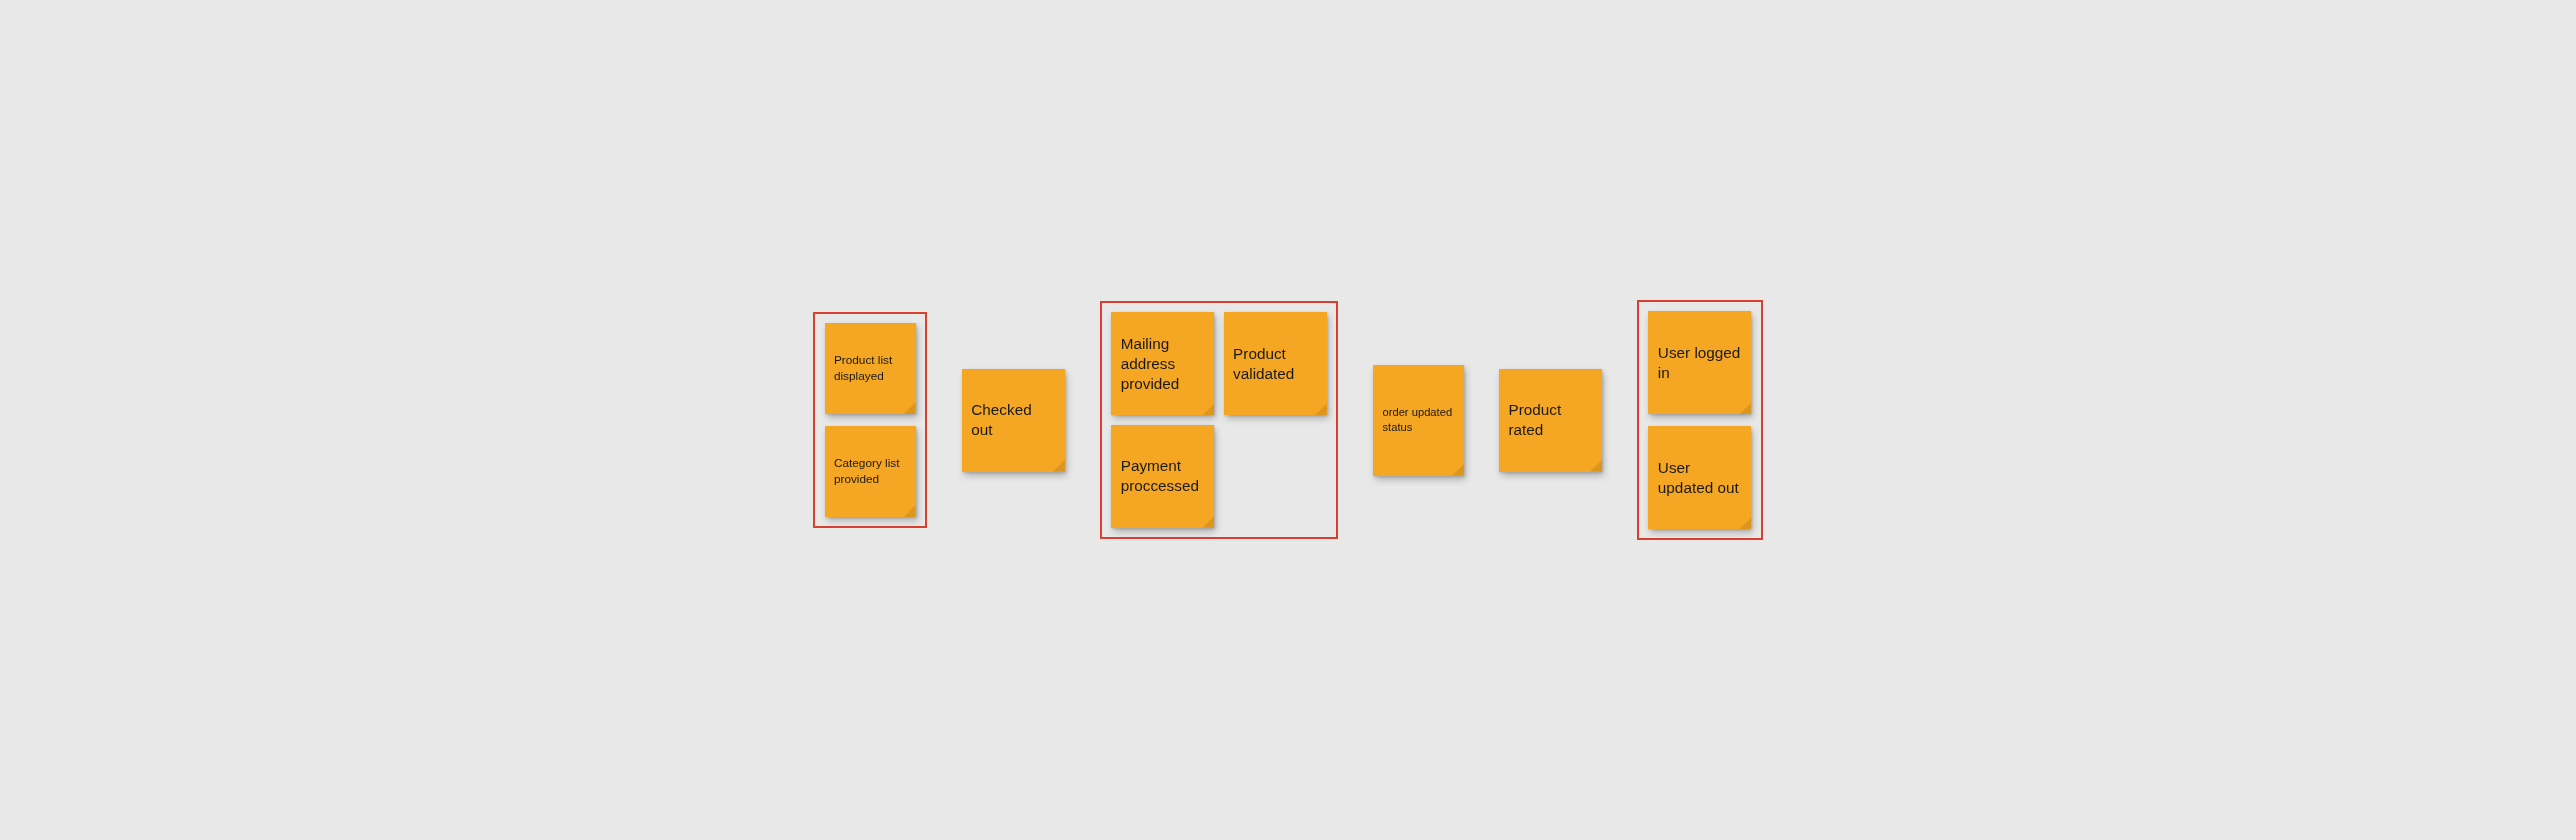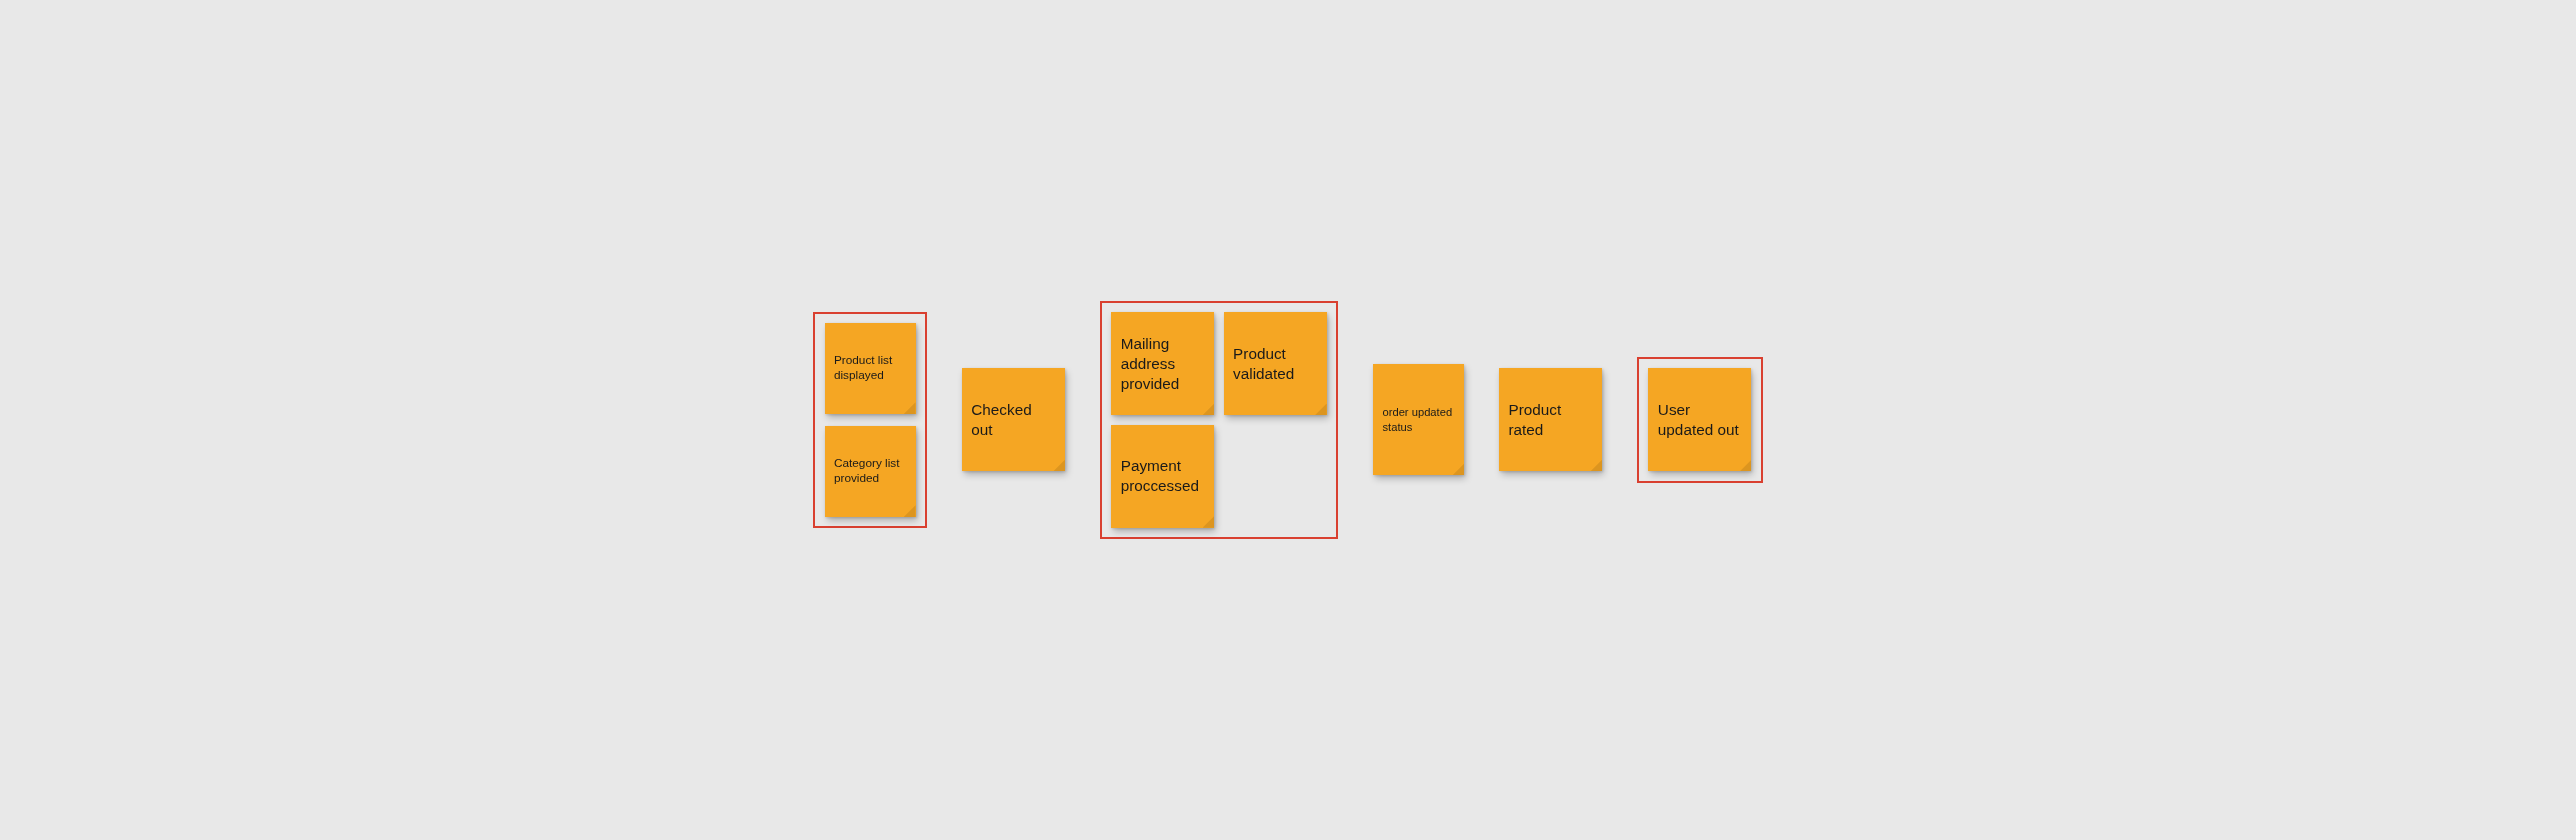--- a/index.html
+++ b/index.html
@@ -129,18 +129,21 @@
   </div>
 
   <div class="standalone">
     <div class="sticky sticky-large">
       <span>Product rated</span>
     </div>
   </div>
 
   <div class="red-border col-group">
     <div class="sticky sticky-large">
+      <span>User logged in</span>
+    </div>
+    <div class="sticky sticky-large">
       <span>User updated out</span>
     </div>
   </div>
 
 </div>
 
 
 </body></html>

